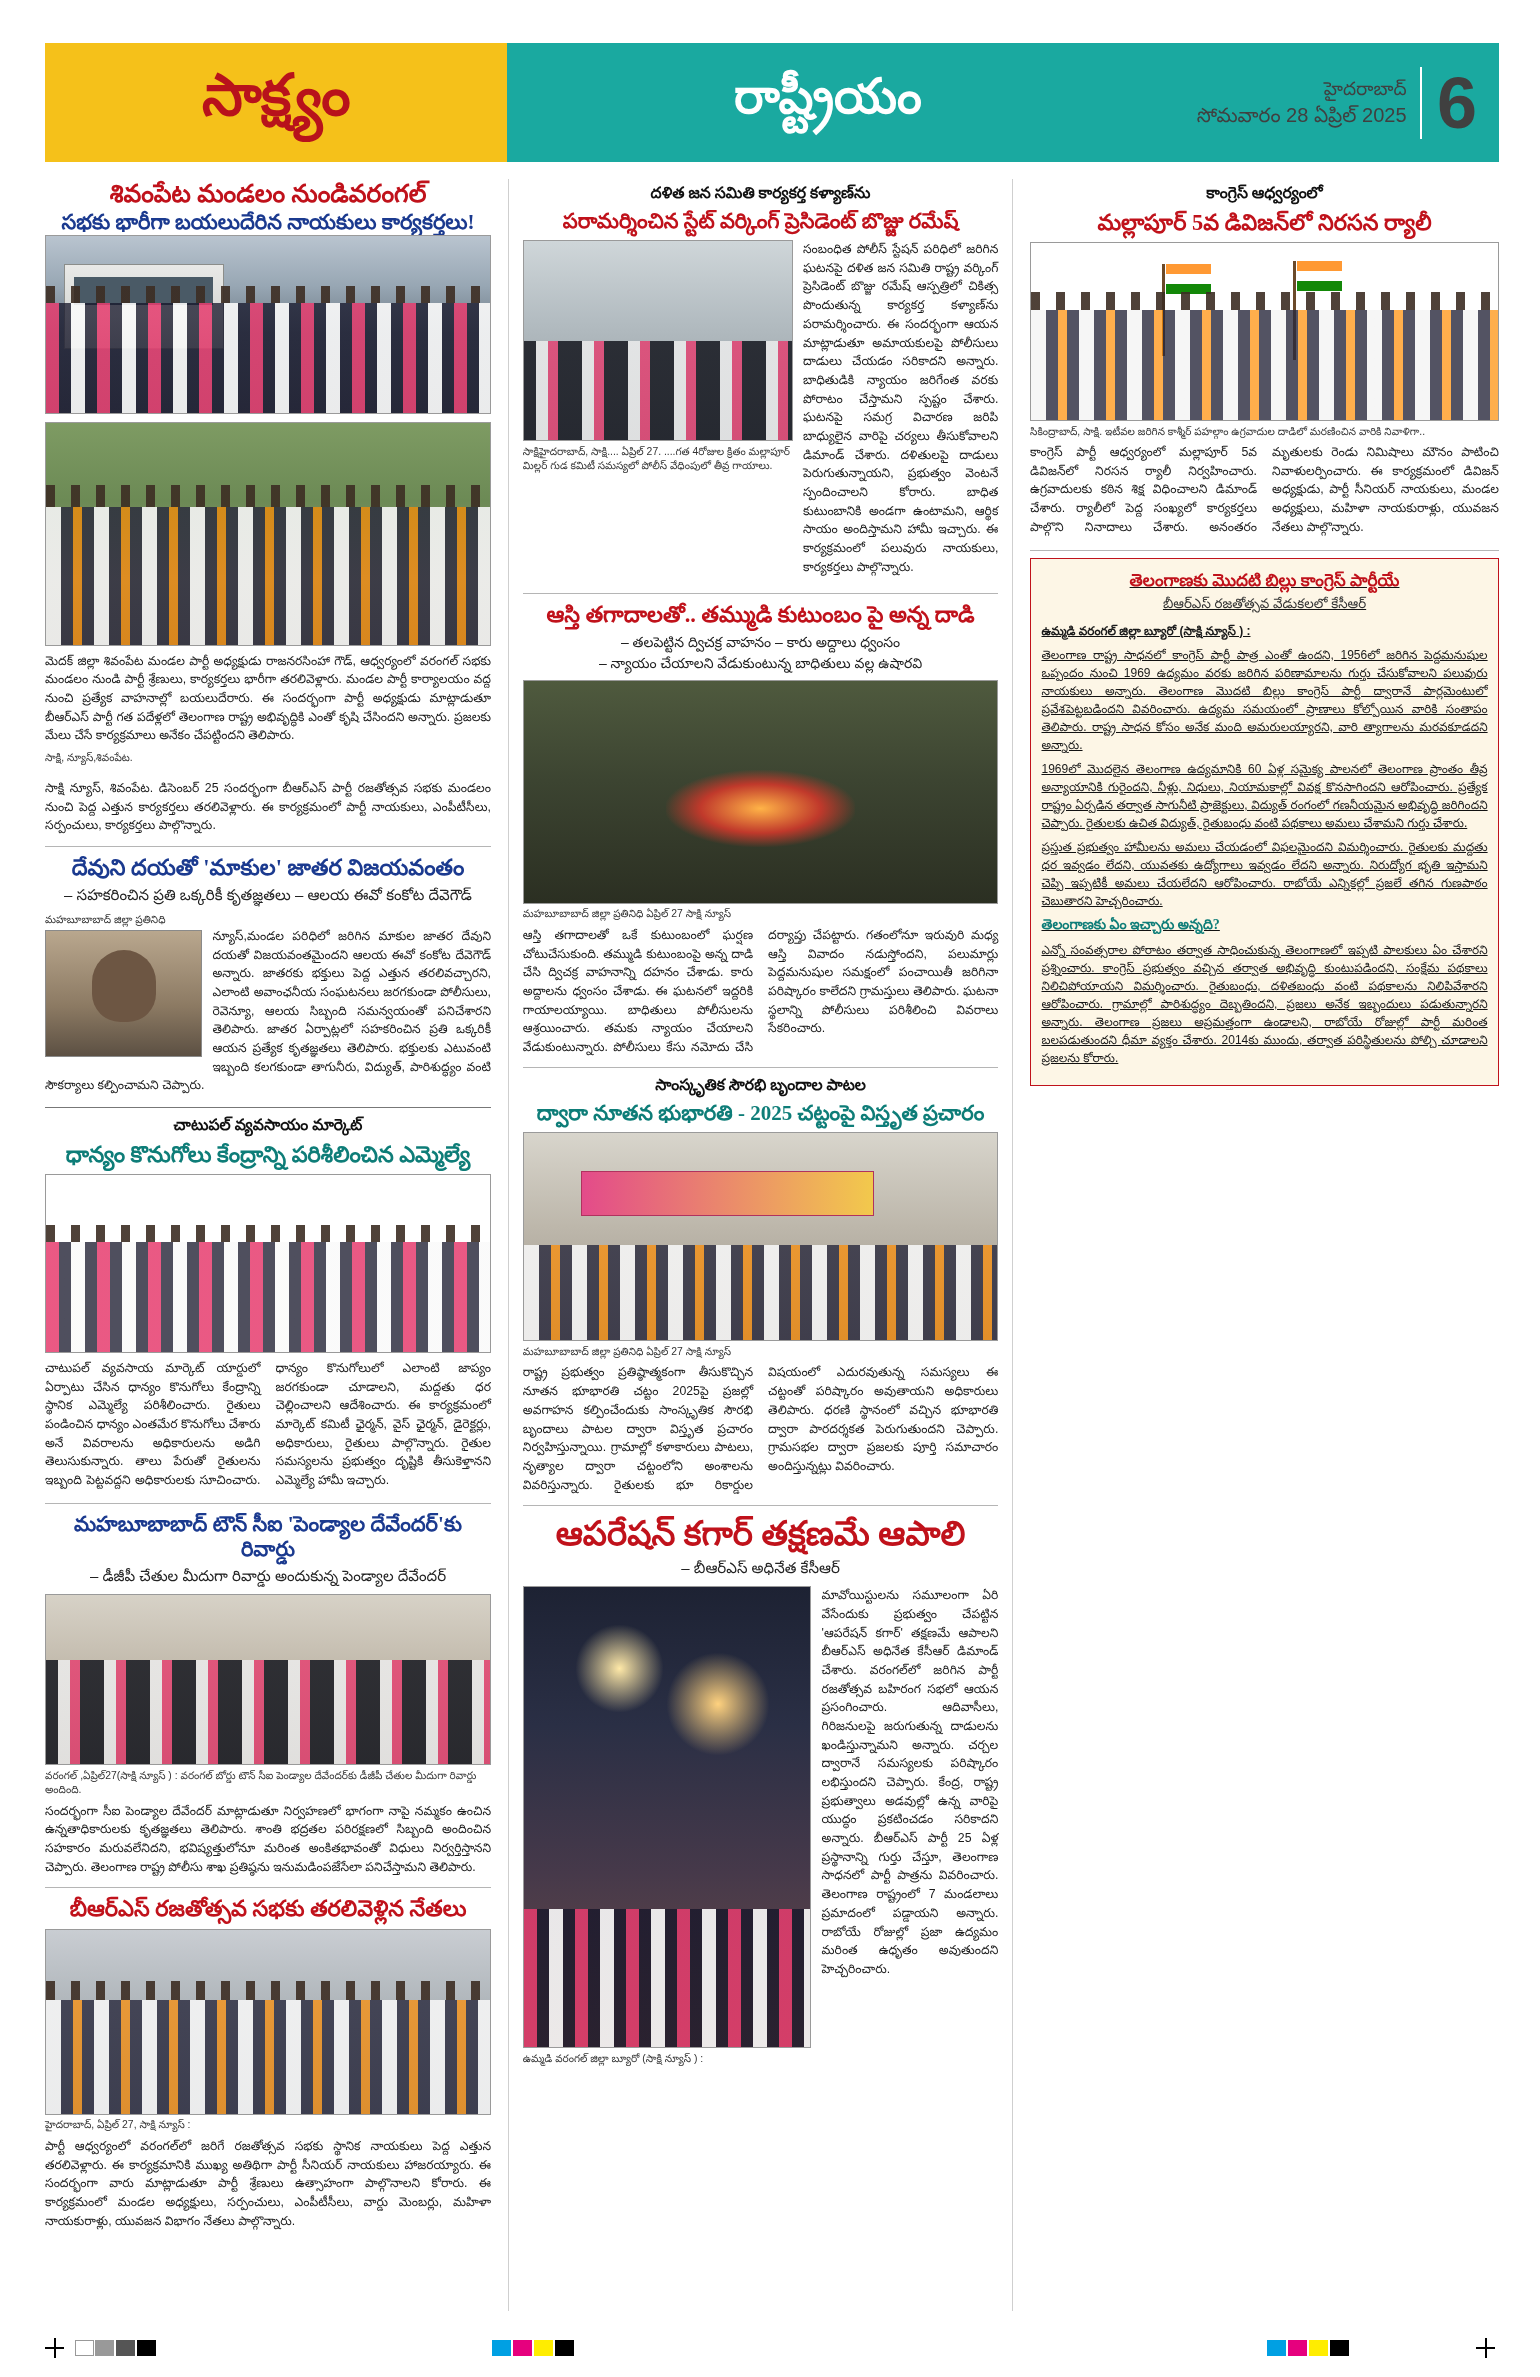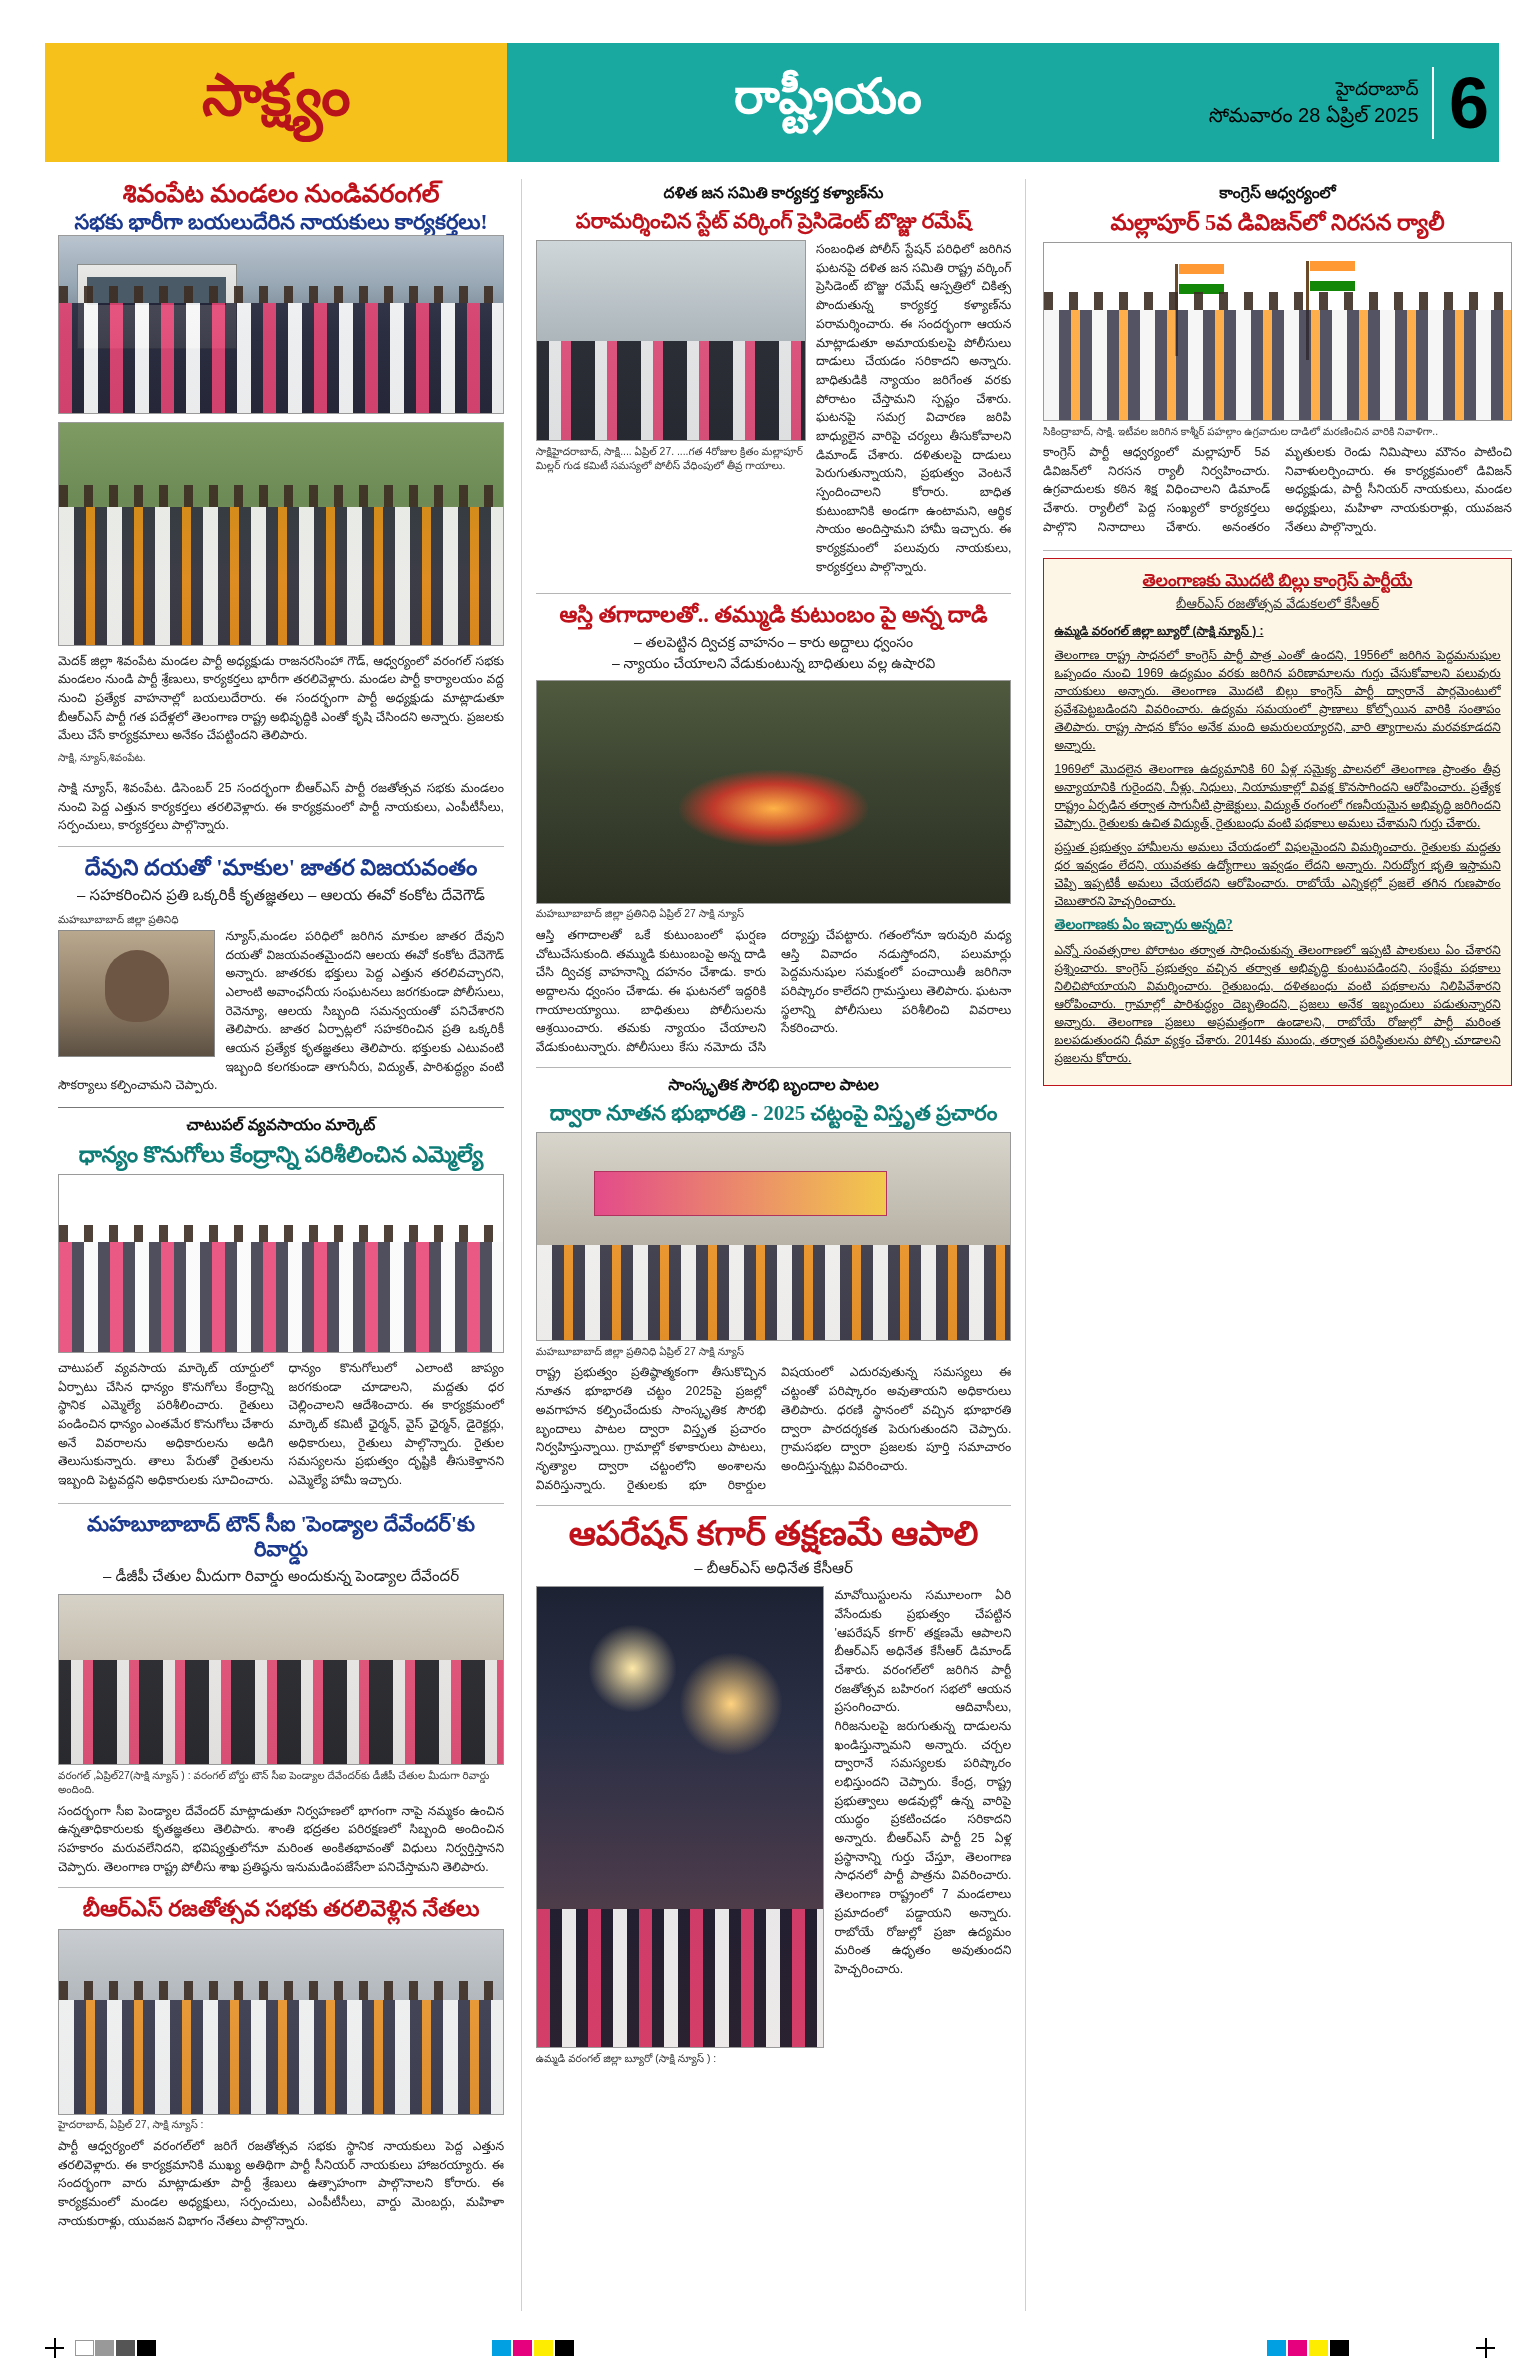--- a/index.html
+++ b/index.html
@@ -33,36 +33,36 @@
   }
   .mast-mid {
     flex:1; background:#1aa9a0;
     display:flex; align-items:center; justify-content:center;
   }
   .mast-mid-text {
     font-family:"Liberation Serif", serif;
     font-size:49px; font-weight:bold; color:#ffffff;
   }
   .mast-right {
-    width:350px; background:#1aa9a0; color:#000000;
+    width:350px; background:#1aa9a0; color:#404040;
     display:flex; align-items:center; justify-content:flex-end;
-    padding-right:10px;
+    padding-right:22px;
   }
   .mast-date {
     text-align:right; line-height:1.35; padding-right:13.4px;
   }
   .mast-city { font-size:18.6px; }
   .mast-day { font-size:20px; }
   .mast-pageno {
     font-size:72px; font-weight:bold; line-height:1;
     border-left:2.2px solid #ffffff; padding-left:15px;
   }
   
   .cols {
-    position:absolute; left:58px; top:179px; width:1454px; height:2132px;
+    position:absolute; left:45px; top:179px; width:1454px; height:2132px;
     display:flex; gap:4px;
   }
   .col { position:relative; }
   .col1 { width:462px; padding-right:13.4px; }
   .col2 { width:507px; padding:0 13.4px; border-left:0.7px solid #cfcfcf; border-right:0.7px solid #cfcfcf;}
   .col3 { width:485px; padding-left:13.4px; }
 
   
   .kicker {
     text-align:center; color:#111; font-size:15.7px; margin:4.5px 0 3px;

